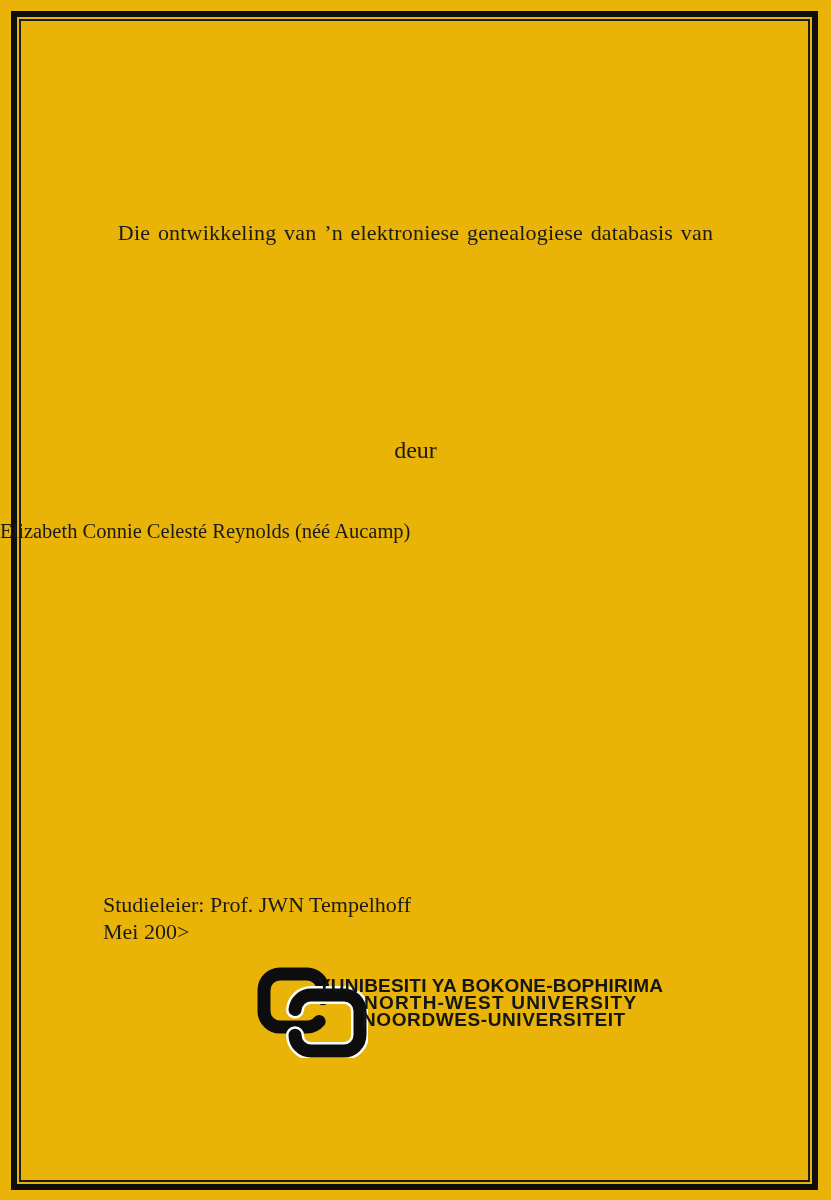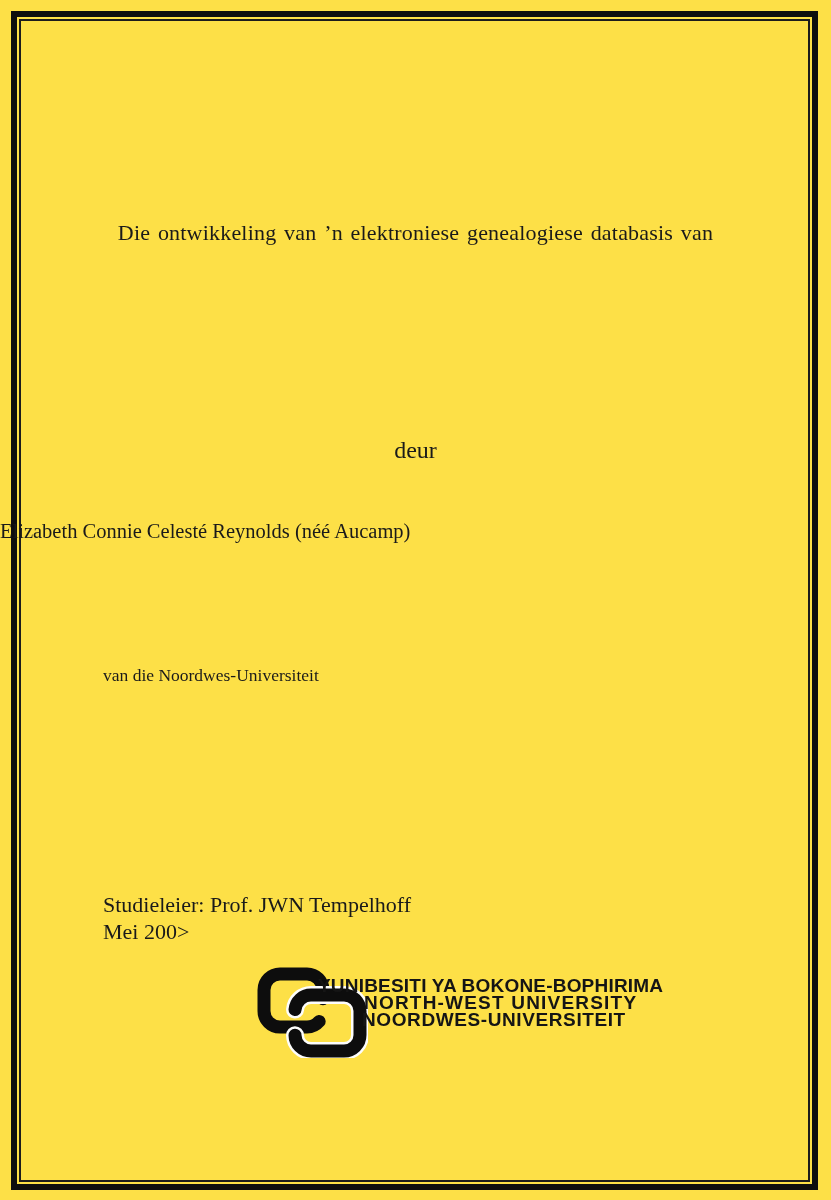--- a/index.html
+++ b/index.html
@@ -1,19 +1,19 @@
 <!DOCTYPE html>
 <html><head>
 <meta charset="utf-8">
 <style>
   html,body{margin:0;padding:0;background:#ffffff;}
   .page{
     position:relative;
     width:831px;height:1200px;
-    background:#fde047;
+    background:#eab308;
     color:#1a1a1a;
     font-family:"Liberation Serif","DejaVu Serif",serif;
     overflow:hidden;
   }
   .frame-outer{
     position:absolute;left:11px;top:11px;width:807px;height:1179px;
     border:6px solid #0e0e0e;box-sizing:border-box;
   }
   .frame-inner{
     position:absolute;left:2px;top:2px;right:2px;bottom:2px;
@@ -64,21 +64,20 @@
 
   <div class="title">
     <div>Die ontwikkeling van ’n elektroniese genealogiese databasis van</div>
   </div>
 
   <div class="byline">deur</div>
 
   <div class="author">Elizabeth Connie Celesté Reynolds (néé Aucamp)</div>
 
   <div class="declaration">
-    <div class="decl-line">van die Noordwes-Universiteit</div>
   </div>
 
   <div class="supervisor-block">
     <div>Studieleier: Prof. JWN Tempelhoff</div>
     <div>Mei 200&gt;</div>
   </div>
 
   <div class="logo-mark">
     <svg width="112" height="92" viewBox="0 0 112 92" xmlns="http://www.w3.org/2000/svg">
 

